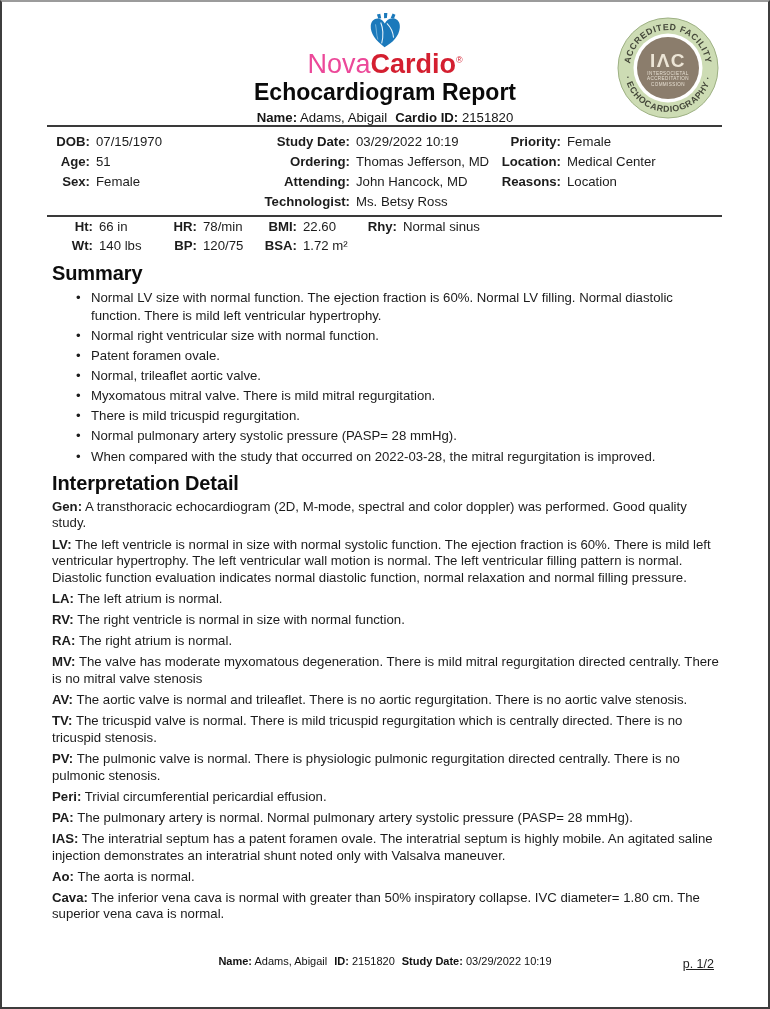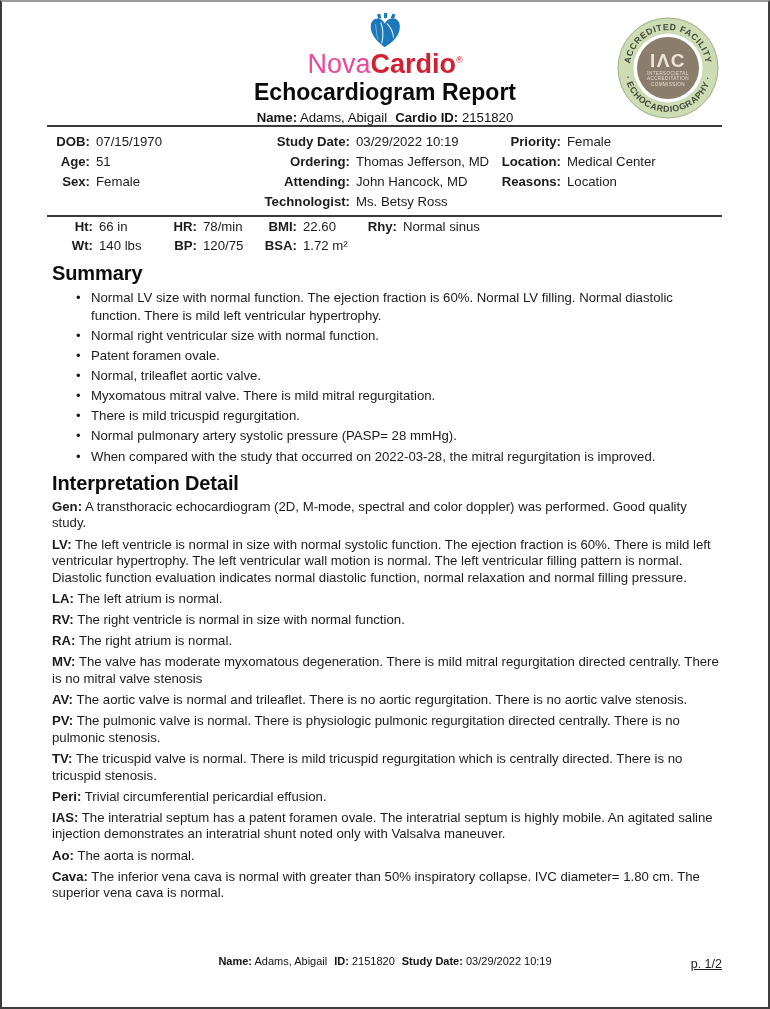--- a/index.html
+++ b/index.html
@@ -31,21 +31,21 @@
   .vitals { margin-left:13px; }
   .vitals-row { display:grid; grid-template-columns:28px 70px 34px 58px 42px 58px 42px auto; padding:2px 0; }
   .summary-list { list-style:none; margin:1px 0 2px 20px; }
   .summary-item { position:relative; padding-left:19px; line-height:1.3; margin-bottom:3px; }
   .summary-item::before { content:"\2022"; position:absolute; left:4px; }
   .interp p { margin:0 0 4.5px; line-height:1.26; }
   .interp strong { font-weight:700; }
   .footer { position:absolute; bottom:40px; left:0; width:100%; text-align:center; font-size:11px; color:#111; }
   .footer b { font-weight:700; }
   .footer .gap { display:inline-block; width:7px; }
-  .page-num { position:absolute; bottom:36px; right:46px; font-size:12.5px; color:#222;text-decoration:underline; }
+  .page-num { position:absolute; bottom:36px; right:54px; font-size:12.5px; color:#222;text-decoration:underline; }
 </style>
 </head>
 <body>
 
 <div class="page">
 
   <div class="header">
     <svg class="heart-logo" width="38" height="38" viewBox="0 0 40 40">
       <path d="M13,7 L11.5,2.5 L15,1.8 L16,6.5 Z M19,6.5 L19,1 L22.5,1 L22,6.2 Z M26,6.3 L28,1.5 L31,2.8 L29.5,6.8 Z" fill="#1b79bb"></path>
       <path d="M19.5,37 C10,30 4.5,22.5 5,14.5 C5.4,9 9.5,5.8 14,7 C16.5,7.7 18.5,9.6 19.8,12.2 C21.4,8.8 24.6,6.2 28.5,6.6 C33.3,7.1 36.2,11 35.6,16.5 C34.7,25.5 28.5,31.8 19.5,37 Z" fill="#1b79bb"></path>
@@ -153,23 +153,24 @@
 
     <h2>Interpretation Detail</h2>
     <div class="interp">
         <p class="interp-item"><strong>Gen:</strong> A transthoracic echocardiogram (2D, M-mode, spectral and color doppler) was performed. Good quality study.</p>
         <p class="interp-item"><strong>LV:</strong> The left ventricle is normal in size with normal systolic function. The ejection fraction is 60%. There is mild left ventricular hypertrophy. The left ventricular wall motion is normal. The left ventricular filling pattern is normal. Diastolic function evaluation indicates normal diastolic function, normal relaxation and normal filling pressure.</p>
         <p class="interp-item"><strong>LA:</strong> The left atrium is normal.</p>
         <p class="interp-item"><strong>RV:</strong> The right ventricle is normal in size with normal function.</p>
         <p class="interp-item"><strong>RA:</strong> The right atrium is normal.</p>
         <p class="interp-item"><strong>MV:</strong> The valve has moderate myxomatous degeneration. There is mild mitral regurgitation directed centrally. There is no mitral valve stenosis</p>
         <p class="interp-item"><strong>AV:</strong> The aortic valve is normal and trileaflet. There is no aortic regurgitation. There is no aortic valve stenosis.</p>
+        <p class="interp-item"><strong>TV:</strong> The tricuspid valve is normal. There is mild tricuspid regurgitation which is centrally directed. There is no tricuspid stenosis.</p>
         <p class="interp-item"><strong>PV:</strong> The pulmonic valve is normal. There is physiologic pulmonic regurgitation directed centrally. There is no pulmonic stenosis.</p>
-        <p class="interp-item"><strong>TV:</strong> The tricuspid valve is normal. There is mild tricuspid regurgitation which is centrally directed. There is no tricuspid stenosis.</p>
         <p class="interp-item"><strong>Peri:</strong> Trivial circumferential pericardial effusion.</p>
+        <p class="interp-item"><strong>PA:</strong> The pulmonary artery is normal. Normal pulmonary artery systolic pressure (PASP= 28 mmHg).</p>
         <p class="interp-item"><strong>IAS:</strong> The interatrial septum has a patent foramen ovale. The interatrial septum is highly mobile. An agitated saline injection demonstrates an interatrial shunt noted only with Valsalva maneuver.</p>
         <p class="interp-item"><strong>Ao:</strong> The aorta is normal.</p>
         <p class="interp-item"><strong>Cava:</strong> The inferior vena cava is normal with greater than 50% inspiratory collapse. IVC diameter= 1.80 cm. The superior vena cava is normal.</p>
       </div>
   </div>
 
   <div class="footer"><b>Name:</b> <span>Adams, Abigail</span><span class="gap"></span><b>ID:</b> <span>2151820</span><span class="gap"></span><b>Study Date:</b> <span>03/29/2022 10:19</span></div>
   <div class="page-num">p. 1/2</div>
 
 </div>

